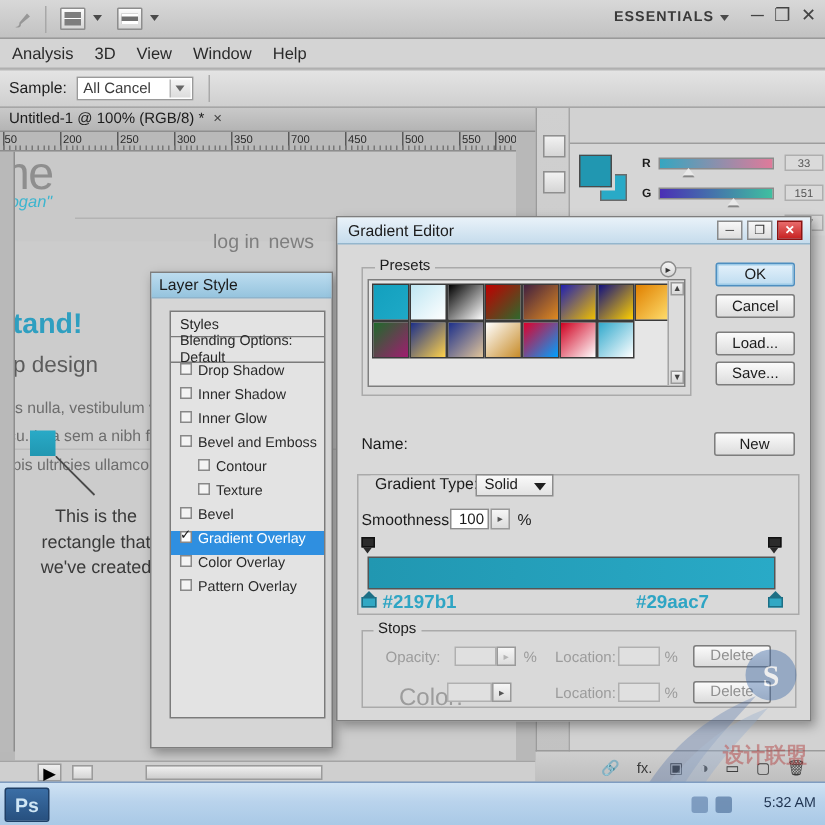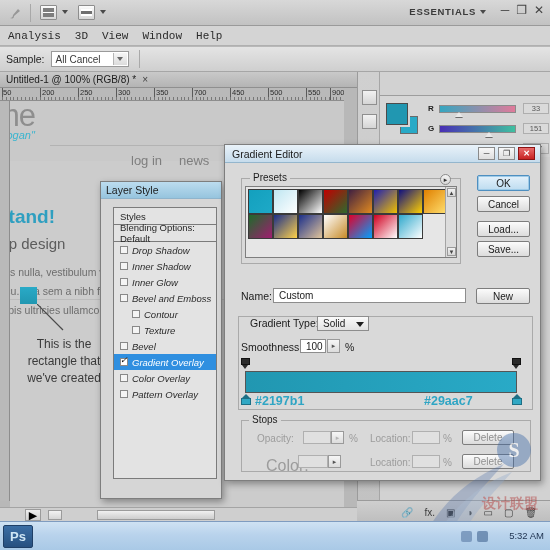--- a/index.html
+++ b/index.html
@@ -40,21 +40,21 @@
   }
   .win-btns{ position:absolute; right:6px; top:4px; display:flex; gap:7px; align-items:center; color:#444; }
   .win-btns span{ font-size:12px; line-height:12px; cursor:default; }
 
   .menubar {
     position:absolute; left:0; top:26px; width:550px; height:20px;
     background:#d4d4d4; border-bottom:1px solid #b0b0b0;
     display:flex; align-items:center; padding-left:8px; gap:14px;
     color:#2a2a2a; font-size:11px;
   }
-  .menubar span{ cursor:default;font-family:Liberation Mono, monospace; }
+  .menubar span{ cursor:default; }
 
   .optionbar{
     position:absolute; left:0; top:47px; width:550px; height:25px;
     background: linear-gradient(#e4e4e4,#cfcfcf);
     border-bottom:1px solid #a6a6a6;
     display:flex; align-items:center; padding-left:6px; gap:6px;
   }
   .optionbar .lbl{ font-size:10.5px; color:#1e1e1e; }
   .combo {
     height:16px; background:#fff; border:1px solid #9a9a9a;
@@ -181,22 +181,22 @@
     display:flex; align-items:center; padding:0 5px; font-size:10.5px; color:#1b1b1b;
   }
   #layer-style{ left:100px; top:181px; width:122px; height:318px; }
   #layer-style .dlg-title{ background:linear-gradient(#bcdcef,#96c4de); }
   .ls-body{ position:absolute; left:6px; top:23px; width:110px; height:288px;
             background:#d6d6d6; }
   .ls-list{ position:absolute; left:6px; top:2px; width:104px; height:272px;
             background:#e3e3e3; border:1px solid #7b7b7b; }
   .ls-head{ height:17px; border-bottom:1px solid #7b7b7b; display:flex; align-items:center;
             padding-left:6px; font-size:9.5px; color:#262626; background:#e3e3e3;}
-  .ls-item{ height:16px; display:flex; align-items:center; padding-left:6px;
-            font-size:9.5px; color:#2b2b2b; gap:4px;font-style:italic; }
+  .ls-item{ height:16px; display:flex; align-items:flex-start; padding-left:6px;
+            font-size:9.5px; color:#2b2b2b; gap:4px; }
   .ls-item.sub{ padding-left:18px; }
   .ls-item.sel{ background:#2f8fe0; color:#fff; }
   .cbx{ width:8px; height:8px; background:#f4f4f4; border:1px solid #888;
         display:inline-block; position:relative; flex:none;}
   .cbx.on::after{ content:"✓"; position:absolute; left:-1px; top:-4px; font-size:9px; color:#1b1b1b;}
   .ls-item.sel .cbx{ background:#fff; }
 
   
   #grad-editor{ left:224px; top:144px; width:317px; height:337px; background:#d9d9d9; }
   #grad-editor .dlg-title{ height:18px; background:linear-gradient(#e9f2f9,#c6dcec);
@@ -251,21 +251,21 @@
 
 <div id="root">
 
   <div class="canvas">
     <div class="cv-white"></div>
     <div class="cv-headerband"></div>
 
     <div class="cv-logo">me</div>
     <div class="cv-slogan">logan"</div>
     <div class="cv-navline"></div>
-    <div class="cv-nav" style="left:121px;">log in</div>
+    <div class="cv-nav" style="left:132px;">log in</div>
     <div class="cv-nav" style="left:169px;">news</div>
     <div class="cv-nav" style="left:215px;">latest work</div>
 
     <div class="cv-head2">stand!</div>
     <div class="cv-head3">hop design</div>
 
     <div class="cv-para" style="top:165px;">ctus nulla, vestibulum v</div>
     <div class="cv-para" style="top:184px;">arcu. In a sem a nibh f</div>
     <div class="cv-para" style="top:203px;">turpis ultricies ullamco</div>
 
@@ -559,21 +559,20 @@
       <div class="ar" style="bottom:1px;">▼</div>
     </div>
   </div>
 
   <div class="btn primary" style="position:absolute; left:477px; top:175px; width:53px; height:16px;">OK</div>
   <div class="btn" style="position:absolute; left:477px; top:196px; width:53px; height:16px;">Cancel</div>
   <div class="btn" style="position:absolute; left:477px; top:221px; width:53px; height:16px;">Load...</div>
   <div class="btn" style="position:absolute; left:477px; top:241px; width:53px; height:16px;">Save...</div>
 
   <div style="position:absolute; left:241px; top:290px; font-size:10.5px; color:#1b1b1b;">Name:</div>
-  <div class="fld" style="position:absolute; left:273px; top:288px; width:193px; height:15px;">Custom</div>
   <div class="btn" style="position:absolute; left:476px; top:288px; width:54px; height:16px;">New</div>
 
   <div class="grp" style="left:238px; top:316px; width:295px; height:94px;"></div>
   <div style="position:absolute; left:247px; top:317px; font-size:10.5px; color:#1b1b1b; background:#d9d9d9; padding:0 3px;">Gradient Type:</div>
   <div class="sel-ctl" style="position:absolute; left:317px; top:316px; width:52px; height:15px;">
     <span>Solid</span>
     <span class="cv"></span>
   </div>
 
   <div style="position:absolute; left:241px; top:341px; font-size:10.5px; color:#1b1b1b;">Smoothness:</div>

